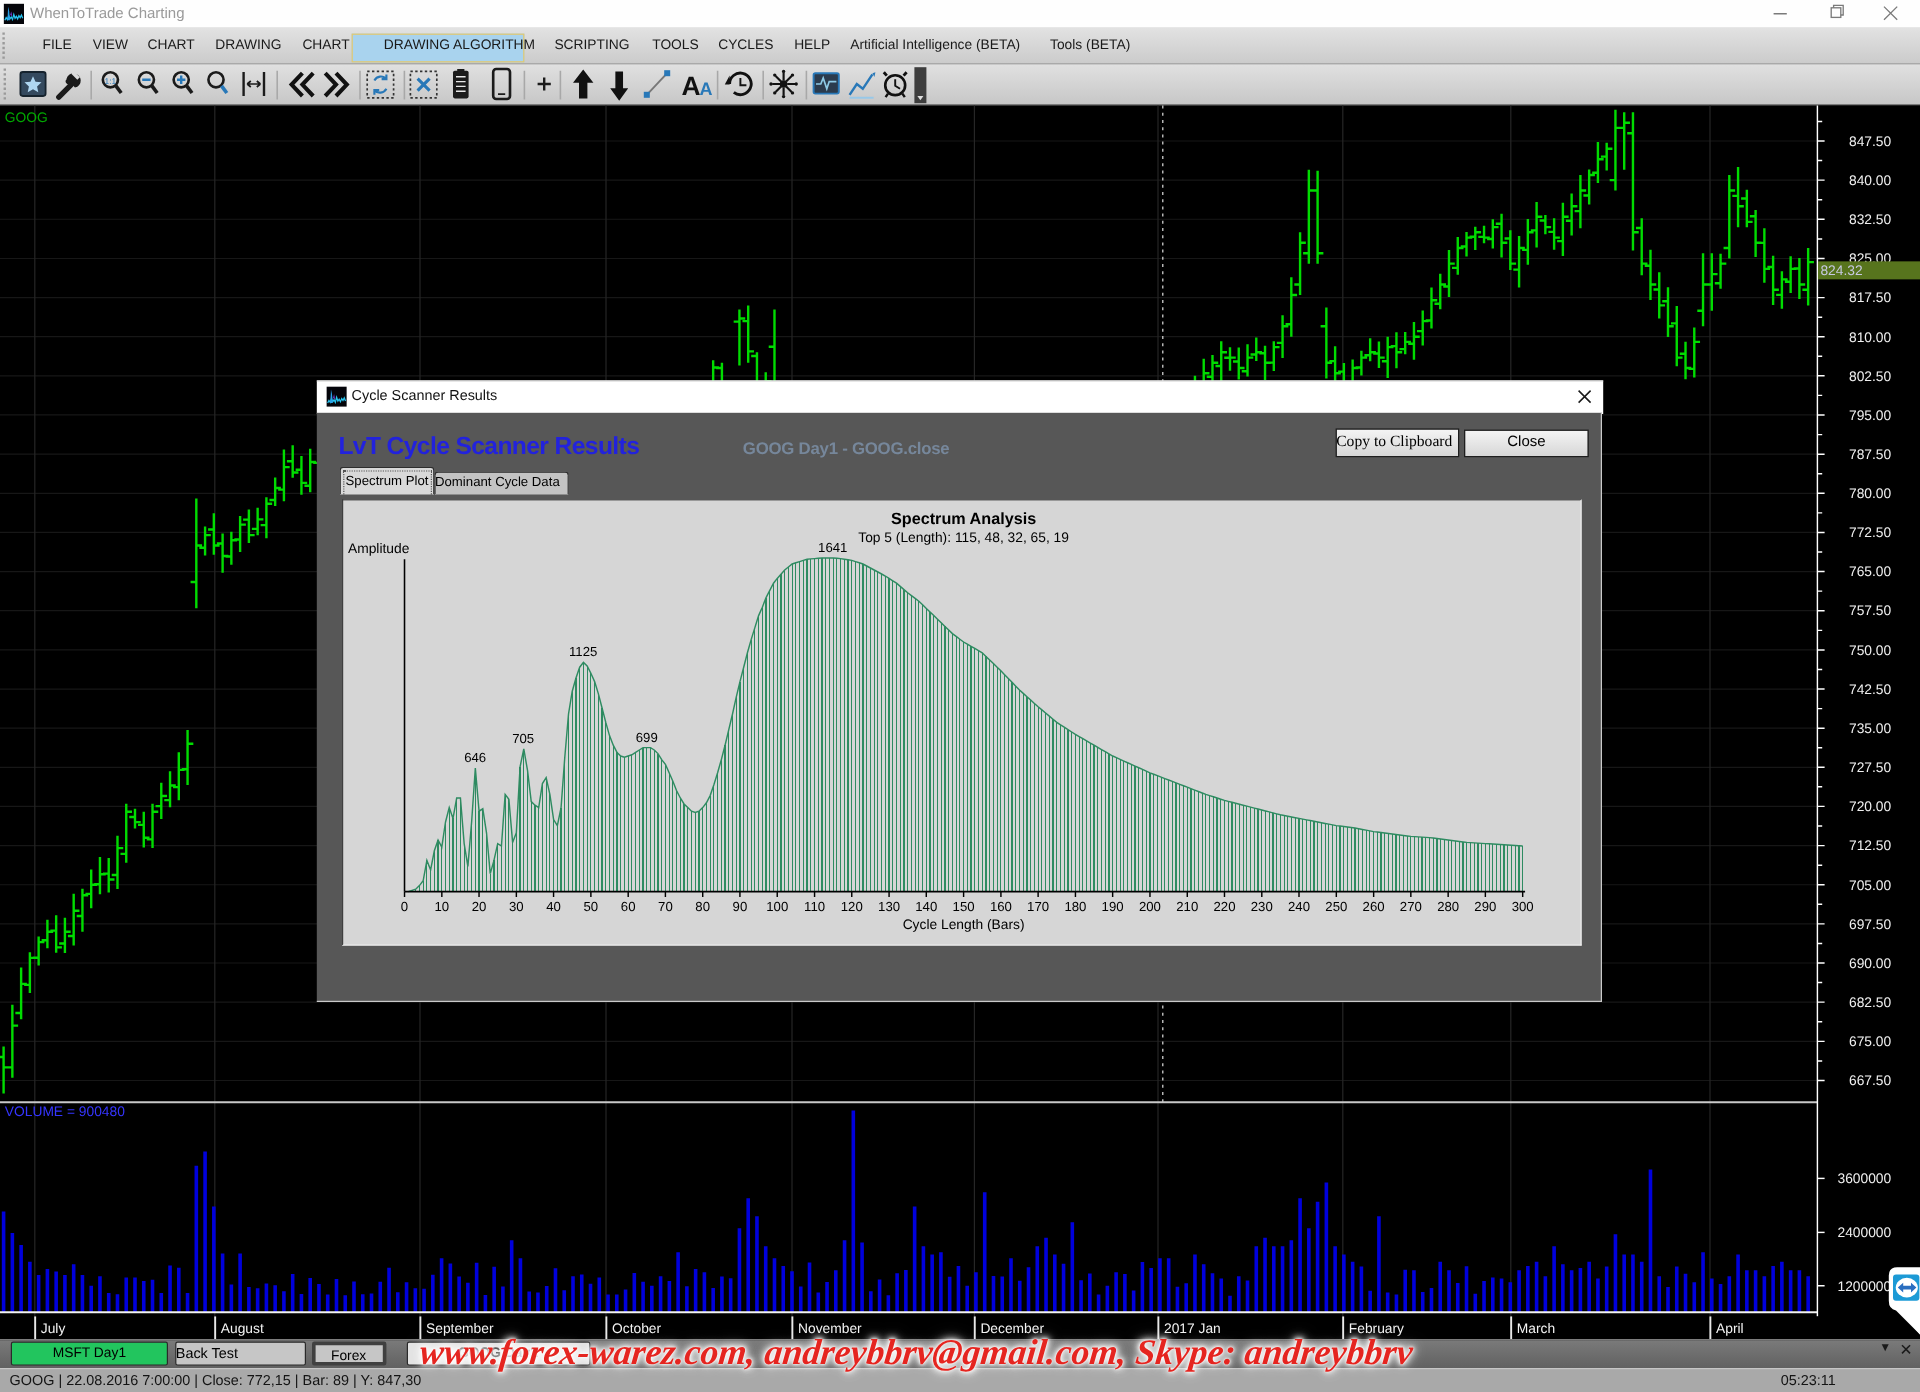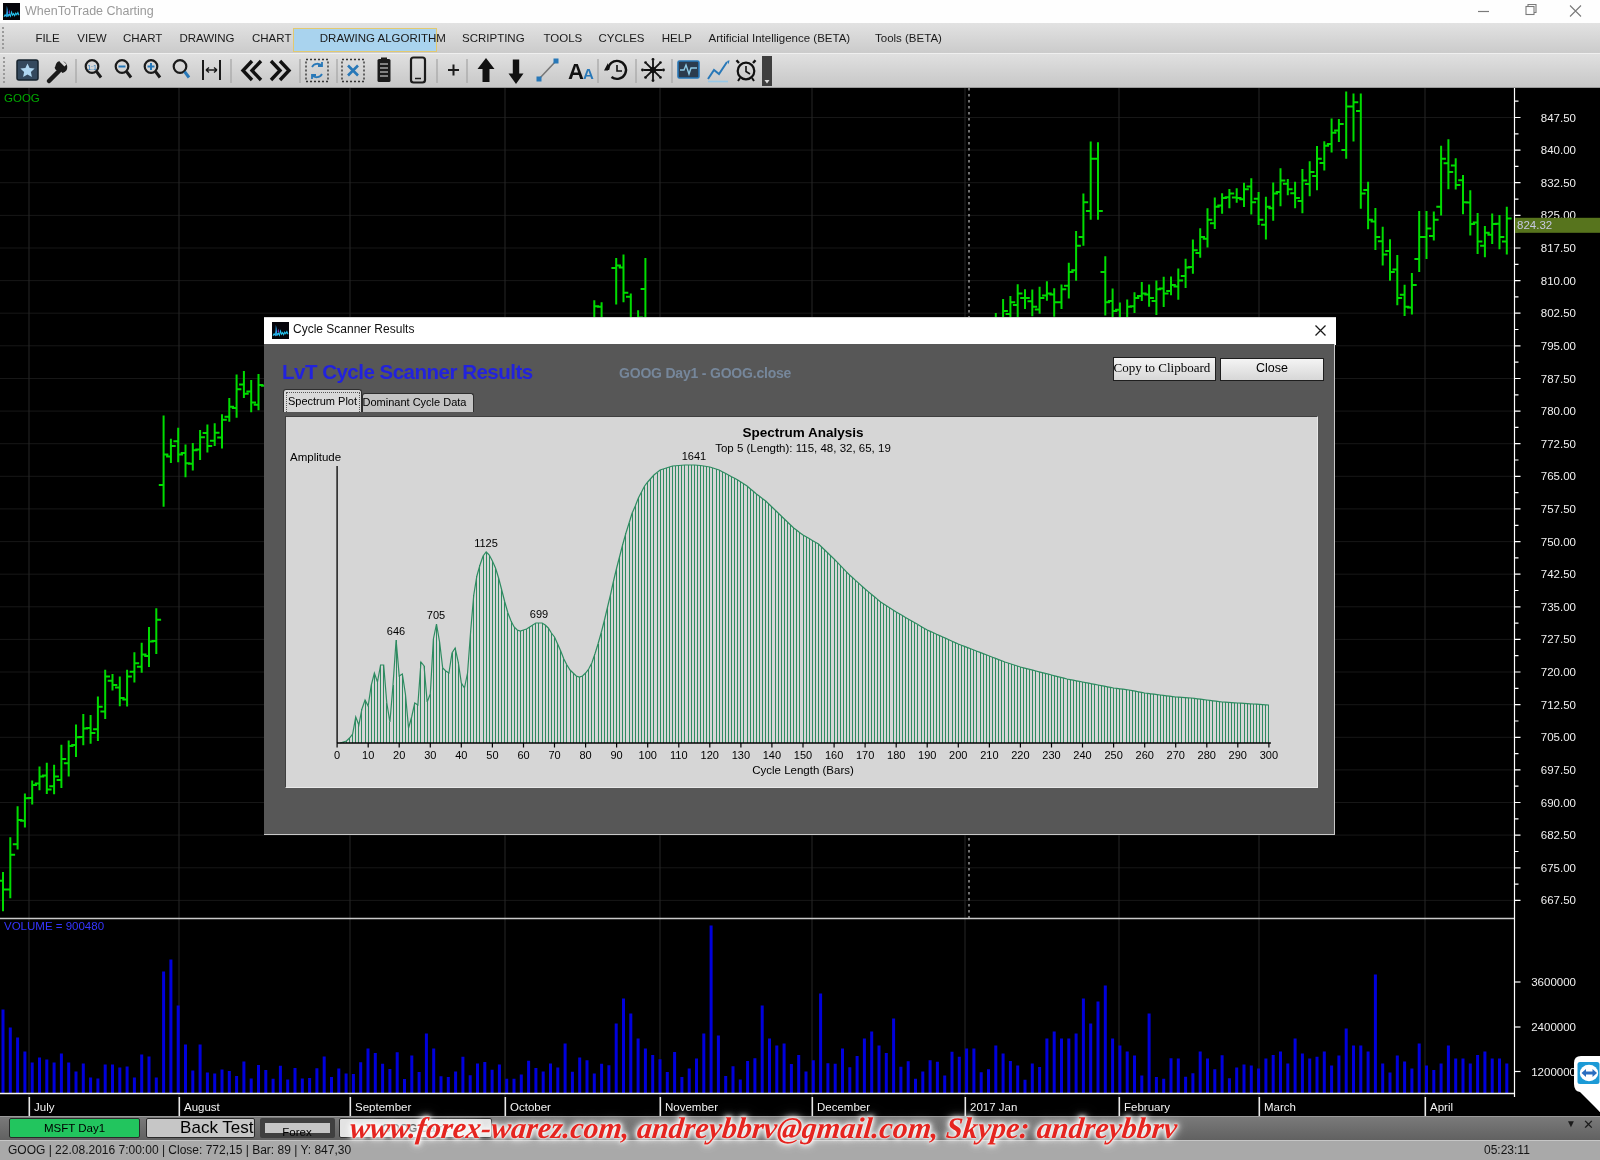--- a/index.html
+++ b/index.html
@@ -218,22 +218,22 @@
 <path d="M1581,1056 h19 v56 l-20,-20 q-6,-1 -6,-8 v-21 q0,-7 7,-7z" fill="#fff"></path>
         <path d="M1582,1091 L1600,1091 1600,1112z" fill="#fff"></path>
 <rect x="1577.5" y="1062" width="22" height="22" rx="2.5" fill="#1c9ad6"></rect>
 <ellipse cx="1589" cy="1073" rx="9.2" ry="8.2" fill="#fff"></ellipse>
 <path d="M1581.5,1073 l4.5,-4 v2.4 h6.5 v-2.4 l4.5,4 -4.5,4 v-2.4 h-6.5 v2.4 z" fill="#2a6ec0"></path>
 </g>
     </g>
   </svg>
 <div style="position:absolute;left:0;top:1116px;width:1600px;height:24px;background:linear-gradient(#7a7a7a,#606060);border-top:1px solid #9b9b9b"></div>
 <div style="position:absolute;left:9px;top:1118px;width:131px;height:20px;background:#22c55e;border:1px solid #2a2a2a;border-radius:2px;box-sizing:border-box;font-size:11.5px;font-weight:normal;color:#000;text-align:center;line-height:18px">MSFT Day1</div>
-<div style="position:absolute;left:145.5px;top:1118px;width:109px;height:20px;background:#c6c6c6;border:1px solid #2a2a2a;border-radius:2px;box-sizing:border-box;font-size:17px;font-weight:normal;color:#000;text-align:right;line-height:18px">Back Test</div>
-<div style="position:absolute;left:259.5px;top:1118px;width:75px;height:20px;background:#c6c6c6;border:5px solid #404040;border-radius:2px;box-sizing:border-box;font-size:11.5px;font-weight:normal;color:#000;text-align:center;line-height:18px">Forex</div>
+<div style="position:absolute;left:145.5px;top:1118px;width:109px;height:20px;background:#c6c6c6;border:1px solid #2a2a2a;border-radius:2px;box-sizing:border-box;font-size:12px;font-weight:normal;color:#000;text-align:left;line-height:18px">Back Test</div>
+<div style="position:absolute;left:259.5px;top:1118px;width:62px;height:20px;background:#c6c6c6;border:3px solid #404040;border-radius:2px;box-sizing:border-box;font-size:11.5px;font-weight:normal;color:#000;text-align:center;line-height:18px">Forex</div>
 <div style="position:absolute;left:338.5px;top:1118px;width:153px;height:20px;background:#e3e3e3;border:1px solid #2a2a2a;border-radius:2px;box-sizing:border-box;font-size:11.5px;font-weight:bold;color:#000;text-align:center;line-height:18px">GOOG Day1</div>
 <span style="position:absolute;left:1566px;top:1118px;font-size:10px;color:#1a1a1a">▼</span>
 <span style="position:absolute;left:1583px;top:1117px;font-size:13px;color:#1a1a1a">✕</span>
 <div style="position:absolute;left:0;top:1140px;width:1600px;height:20px;background:#a9a9a9;border-top:1px solid #c6c6c6"></div>
 <span style="position:absolute;left:8px;top:1143px;font-size:12px;color:#141414">GOOG | 22.08.2016 7:00:00 | Close: 772,15 | Bar: 89 | Y: 847,30</span>
 <span style="position:absolute;left:1484px;top:1143px;font-size:12px;color:#141414">05:23:11</span>
 <div style="position:absolute;left:350px;top:1111px;width:900px;font-family:'Liberation Serif',serif;font-style:italic;font-weight:bold;font-size:30px;color:#e52520;white-space:nowrap;transform:skewX(-6deg);z-index:60;text-shadow:0 0 1px #fff,0 0 3px #fff,0 0 5px #fff,0 0 7px rgba(255,255,255,.95),0 0 10px rgba(255,255,255,.8),0 0 13px rgba(255,255,255,.5)">www.forex-warez.com, andreybbrv@gmail.com, Skype: andreybbrv</div>
 <div style="position:absolute;left:264px;top:317px;width:1072px;height:27px;background:#fff;border-top:1px solid #d8d8d8"></div>
 <svg style="position:absolute;left:272px;top:322px" width="17" height="17" viewBox="0 0 16 16">
     <rect width="16" height="16" fill="#05050a"></rect>

